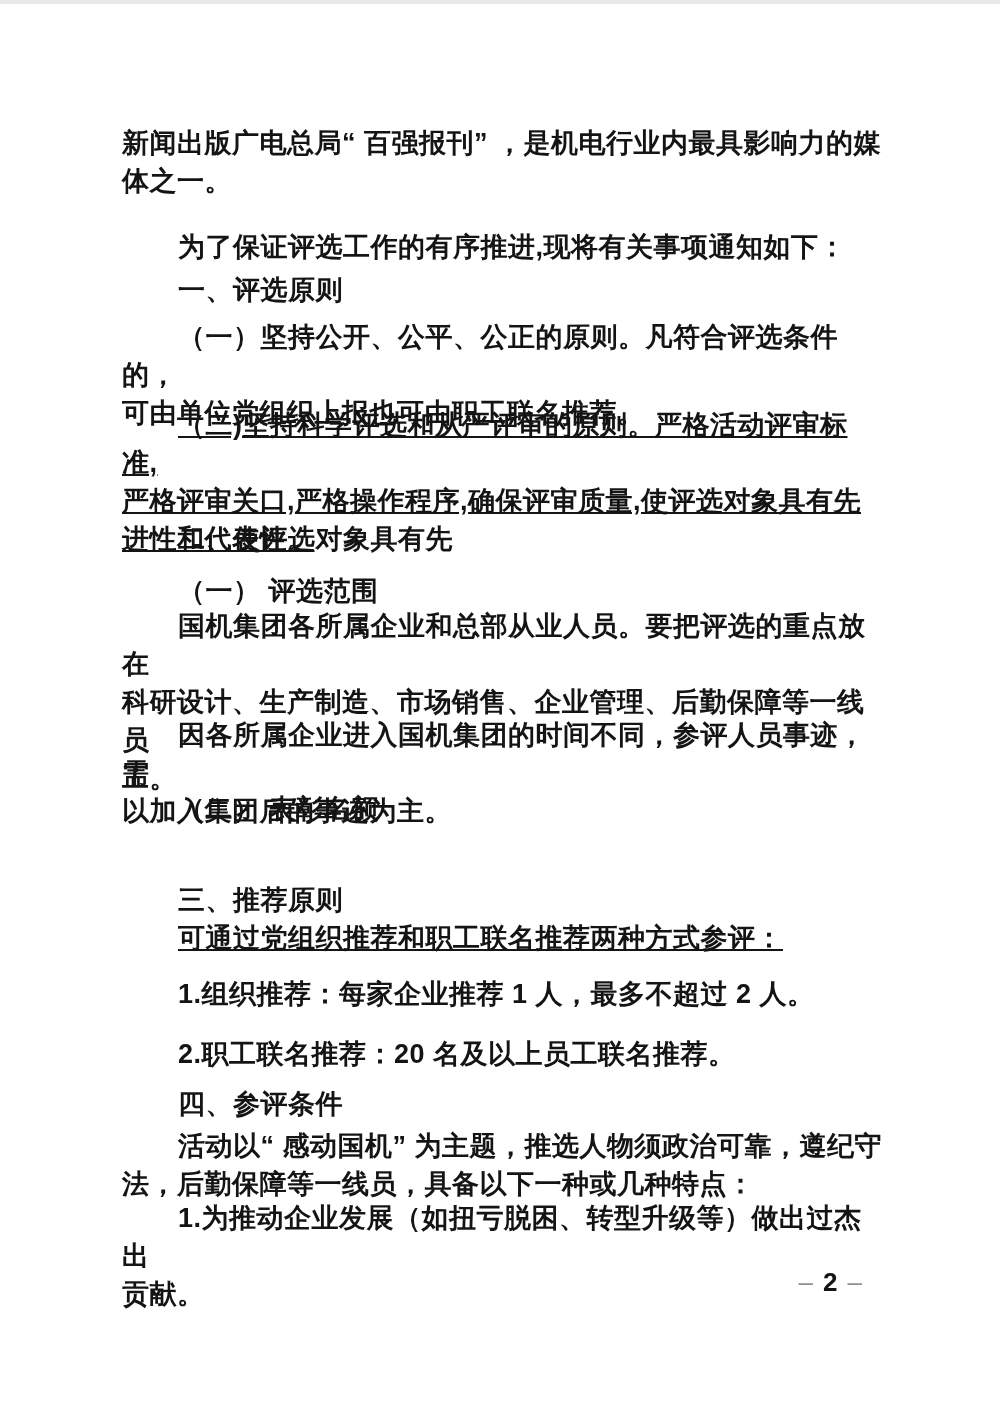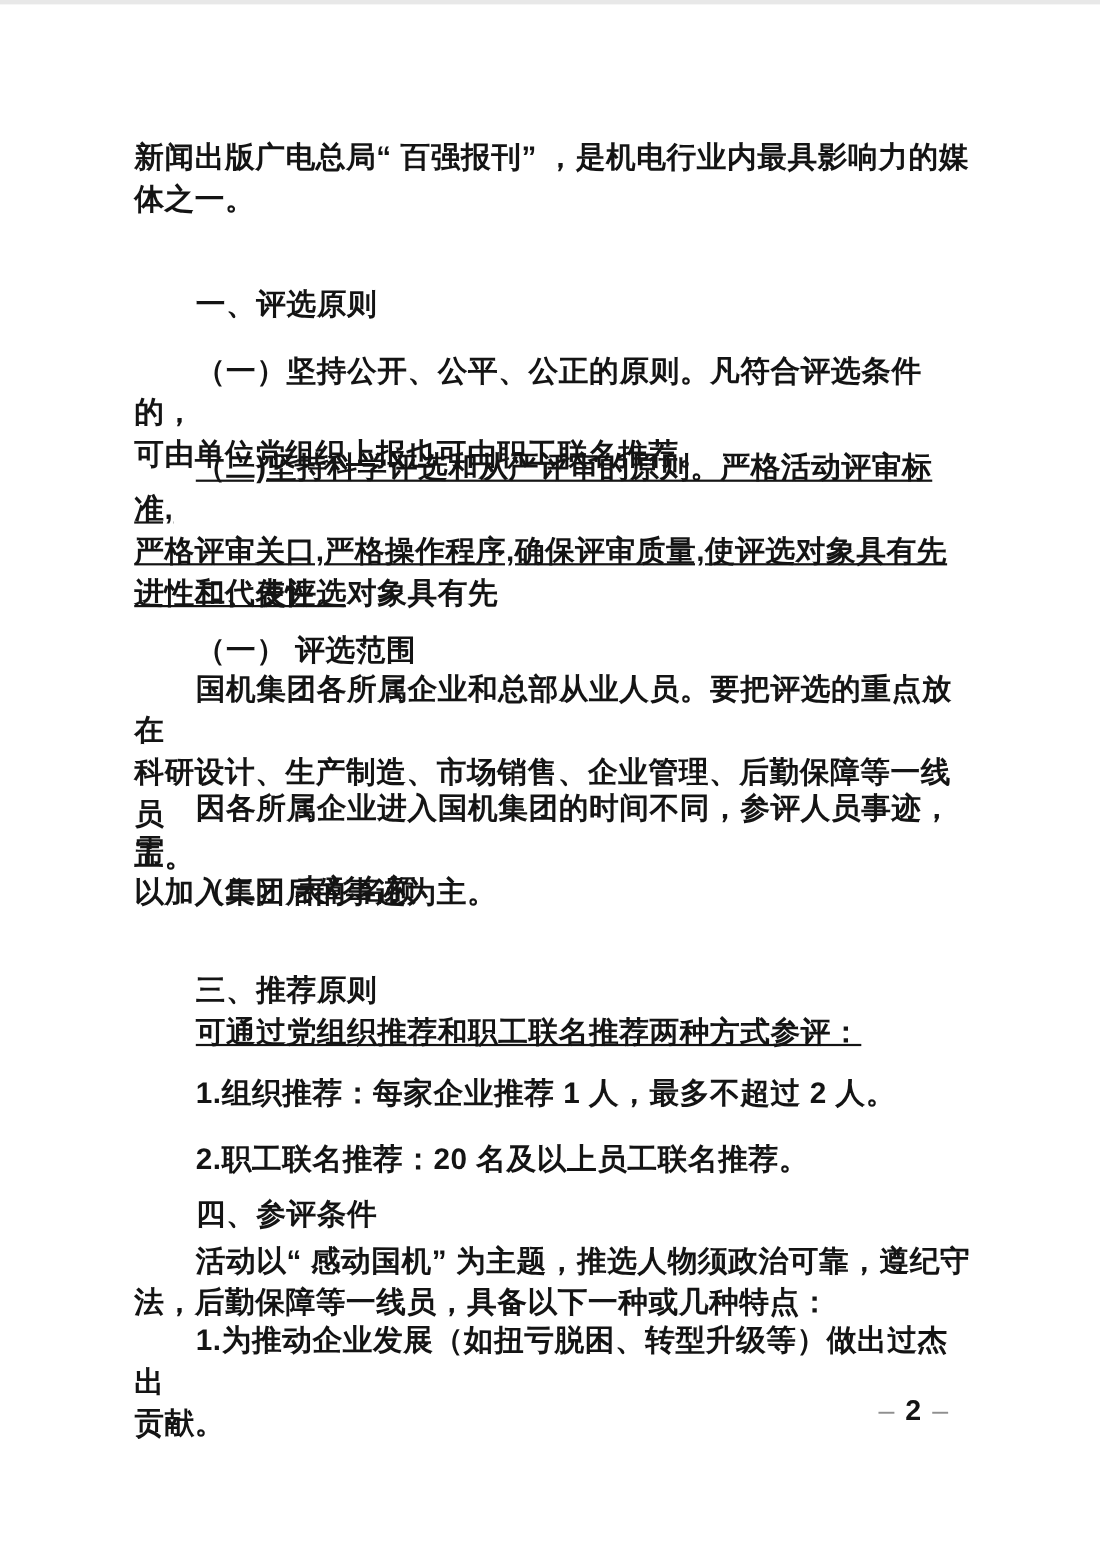--- a/index.html
+++ b/index.html
@@ -26,21 +26,21 @@
     width: 760px;
     margin: 0;
     white-space: pre-line;
     text-align: left;
     letter-spacing: 0.5px;
   }
   .indent { text-indent: 56px; }
   
   .p0  { top: 120px; }
   .p1  { top: 224px; }
-  .p2  { top: 253px; }
+  .p2  { top: 267px; }
   .p3  { top: 314px; }
   .p4  { top: 402px; text-decoration: underline; }
   .p5  { top: 516px; }
   .p6  { top: 568px; }
   .p7  { top: 603px; }
   .p8  { top: 712px; }
   .p9  { top: 786px; }
   .p10 { top: 828px; }
   .p11 { top: 877px; }
   .p12 { top: 915px; text-decoration: underline; }
@@ -65,20 +65,21 @@
   }
   .footer .num { color: #141414; }
 </style>
 </head>
 <body>
 
 <div class="page">
 
   <p class="para p0">新闻出版广电总局“ 百强报刊” ，是机电行业内最具影响力的媒
 体之一。</p>
+  <p class="para p1 indent">为了保证评选工作的有序推进,现将有关事项通知如下：</p>
   <p class="para p2 indent">一、评选原则</p>
   <p class="para p3 indent">（一）坚持公开、公平、公正的原则。凡符合评选条件的，
 可由单位党组织上报也可由职工联名推荐。</p>
   <p class="para p4 indent">（二)坚持科学评选和从严评审的原则。严格活动评审标准,
 严格评审关口,严格操作程序,确保评审质量,使评选对象具有先
 进性和代表性。</p>
   <p class="para p5 indent">二、使评选对象具有先</p>
   <p class="para p6 indent">（一） 评选范围</p>
   <p class="para p8 indent">因各所属企业进入国机集团的时间不同，参评人员事迹，需
 以加入集团后的事迹为主。</p>

